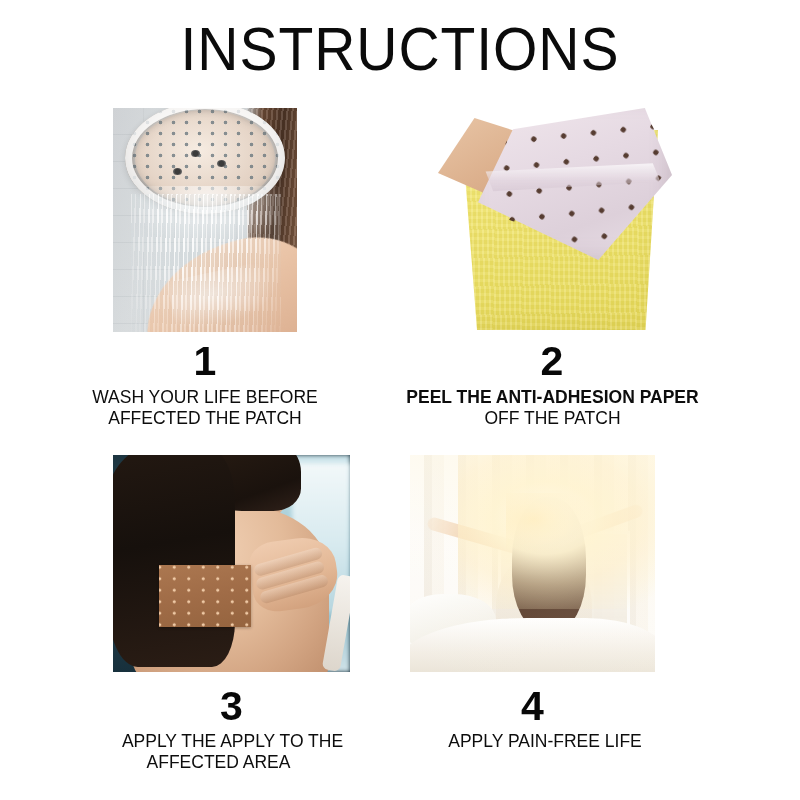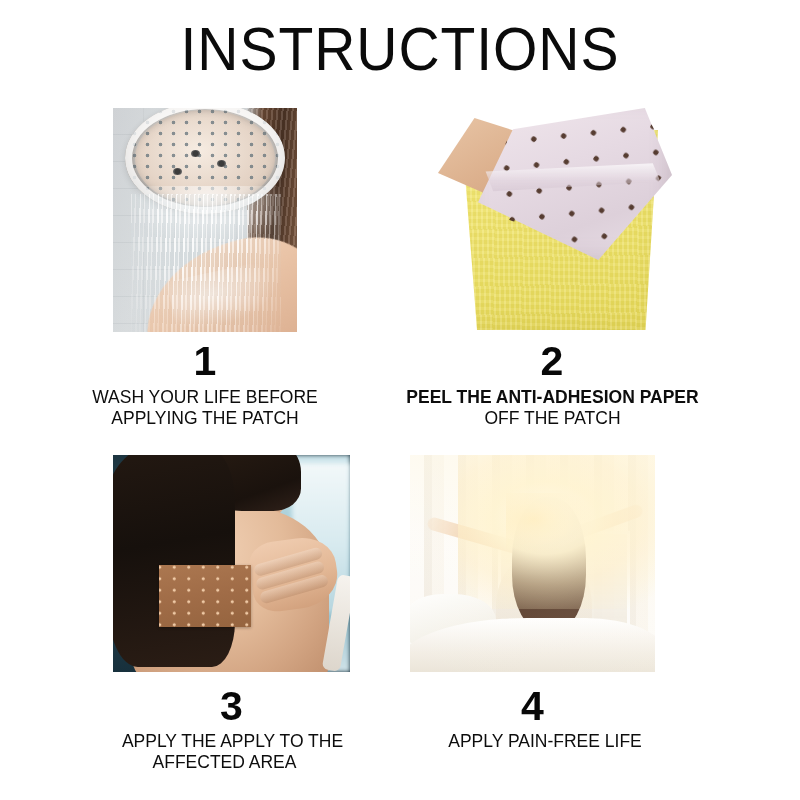--- a/index.html
+++ b/index.html
@@ -394,21 +394,21 @@
       <div class="nozzle-big" style="left:92px; top:58px;"></div>
       <div class="nozzle-big" style="left:48px; top:66px;"></div>
       <div class="shower-rim"></div>
     </div>
     <div class="spray-glow"></div>
     <div class="water"></div>
   </div>
 
   <div class="step-number" style="left:113px; top:341px; width:184px;">1</div>
   <div class="step-caption" style="left:75px; top:387px; width:260px;">WASH YOUR LIFE BEFORE</div>
-  <div class="step-caption" style="left:75px; top:408px; width:260px;">APPLYING THE PATCH</div>
+  <div class="step-caption" style="left:75px; top:408px; width:260px;">AFFECTED THE PATCH</div>
 </div>
 
 <div class="step">
 
   <div class="photo" id="photo-2">
     <div class="yellow-sheet"></div>
     <div class="tan-under"></div>
     <div class="pink-paper"></div>
     <div class="dots"></div>
     <div class="pink-fold"></div>
@@ -435,21 +435,21 @@
       <div class="finger" style="left:4px; top:30px;"></div>
       <div class="finger" style="left:6px; top:44px;"></div>
     </div>
     <div class="patch">
       <div class="patch-dots"></div>
     </div>
   </div>
 
   <div class="step-number" style="left:113px; top:686px; width:237px;">3</div>
   <div class="step-caption" style="left:90px; top:731px; width:285px;">APPLY THE APPLY TO THE</div>
-  <div class="step-caption" style="left:82px; top:752px; width:285px;">AFFECTED AREA</div>
+  <div class="step-caption" style="left:76px; top:752px; width:285px;">AFFECTED AREA</div>
 </div>
 
 <div class="step">
 
   <div class="photo" id="photo-4">
     <div class="curtain"></div>
     <div class="window-pane"></div>
     <div class="arm-l"></div>
     <div class="arm-r"></div>
     <div class="body"></div>

